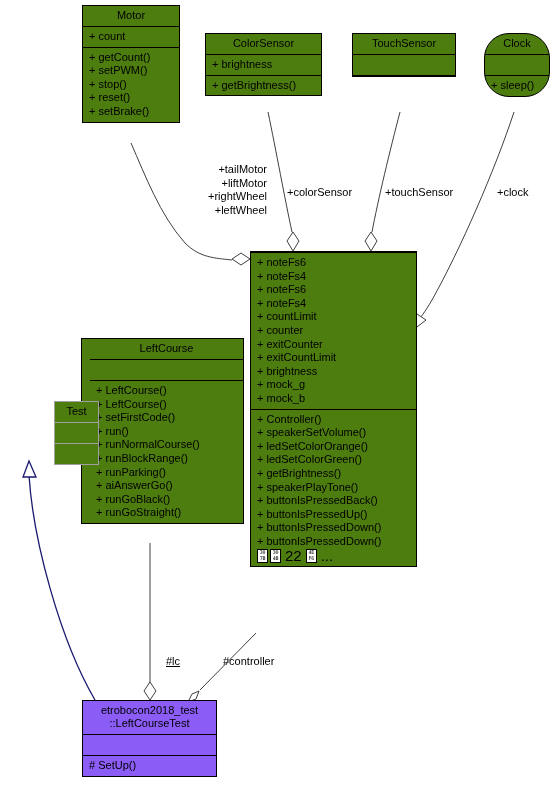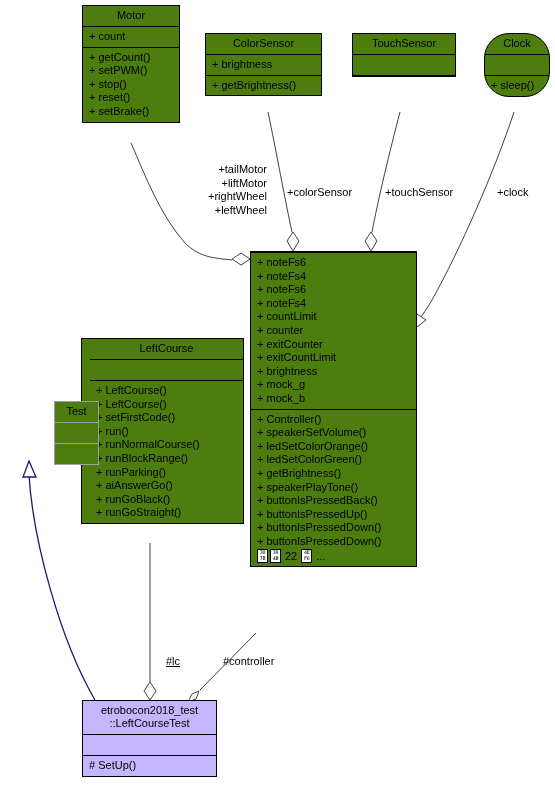--- a/index.html
+++ b/index.html
@@ -33,21 +33,21 @@
     border: 1px solid #000000;
     background: #4d7c0f;
     font-size: 11px;
     color: #000000;
     z-index: 5;
   }
   .uml-class.light {
     border: 1px solid #a0a0a0;
   }
   .uml-class.filled {
-    background: #c4b5fd;
+    background: #8b5cf6;
     border: 1px solid #000000;
   }
   .cls-title {
     text-align: center;
     padding: 3px 4px 4px 4px;
     line-height: 13px;
     white-space: pre-line;
   }
   .cls-sep {
     border-top: 1px solid #000000;
@@ -94,21 +94,21 @@
     line-height: 5.2px;
     text-align: center;
     font-family: "DejaVu Sans Mono", monospace;
     letter-spacing: -0.3px;
     color: #000;
     background: #fff;
     overflow: hidden;
     padding: 0;
   }
   .mglyph b { display: block; font-weight: normal; }
-  .mtext { font-size: 11px; padding: 0 2px; }
+  .mtext { font-size: 15px; padding: 0 2px; }
 </style>
 </head>
 <body>
 
 <div id="diagram-root">
 
   <svg class="edges" viewBox="0 0 555 797" xmlns="http://www.w3.org/2000/svg">
 
     <path d="M 131,143 C 145,175 160,215 185,243 C 200,258 215,258 232,260" fill="none" stroke="#404040" stroke-width="1"></path>
     <polygon points="250,259 241,253 232,259 241,265" fill="#ffffff" stroke="#404040" stroke-width="1"></polygon>

